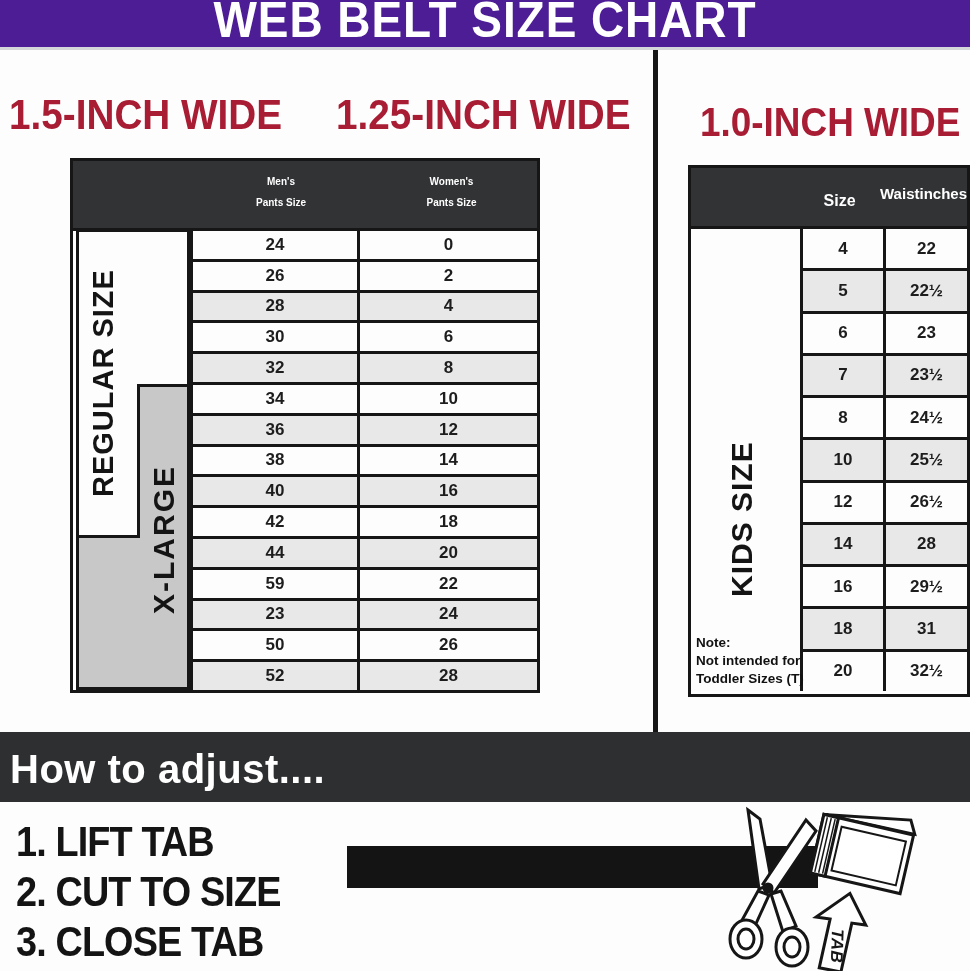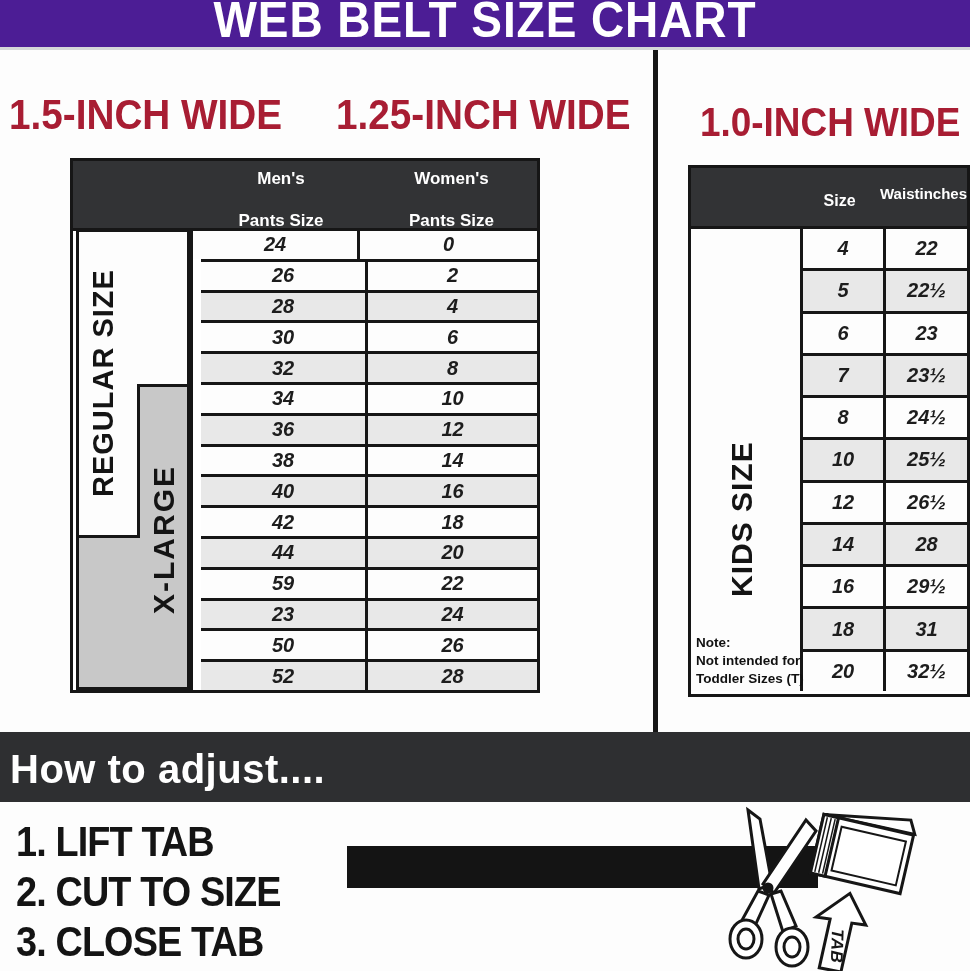--- a/index.html
+++ b/index.html
@@ -20,48 +20,48 @@
     position:absolute;color:#a81d33;font-weight:bold;font-size:43px;line-height:44px;
     transform:scaleX(.9);transform-origin:left top;white-space:nowrap;
   }
   .h15{left:9px;top:92px;}
   .h125{left:336px;top:92px;}
   .h10{left:700px;top:100px;font-size:41px;}
   
   .divider{position:absolute;left:653px;top:50px;width:5px;height:682px;background:#161616;}
   
   .cellnum{display:flex;align-items:center;justify-content:center;
-    font-weight:bold;font-size:20px;color:#1d1d1d;font-style:italic;}
+    font-weight:bold;font-size:17px;color:#1d1d1d;}
   .vlabel{
     writing-mode:vertical-rl;transform:rotate(180deg);
     display:flex;align-items:center;justify-content:center;
     font-weight:bold;color:#141414;white-space:nowrap;
   }
   
   .ltable{position:absolute;left:70px;top:158px;width:470px;height:535px;
     border:3px solid #161616;background:#fff;}
   .lheader{height:70px;background:#323335;border-bottom:3px solid #161616;display:flex;}
   .lheader .sp{width:123px;}
-  .lheader .hcell{display:flex;flex-direction:column;align-items:center;justify-content:center;
-    padding-top:10px;color:#fff;font-weight:bold;font-size:17px;line-height:21px;gap:21px;}
+  .lheader .hcell{display:flex;flex-direction:column;align-items:center;
+    padding-top:10px;color:#fff;font-weight:bold;font-size:10px;line-height:21px;}
   .lheader .mh{width:170px;}
   .lheader .wh{flex:1;}
   .lbody{display:flex;height:459px;}
   .lstub{width:120px;border-right:3px solid #161616;position:relative;background:#fff;}
   .box-regular{position:absolute;left:3px;top:-2px;width:114px;height:309px;
     background:#fdfdfd;border:3px solid #161616;}
   .box-xl-upper{position:absolute;left:64px;top:153px;width:53px;height:154px;
     background:#c8c8c8;border:3px solid #161616;border-bottom:none;}
   .box-xl-lower{position:absolute;left:3px;top:307px;width:114px;height:152px;
     background:#c8c8c8;border:3px solid #161616;border-top:none;}
   .reg-label{position:absolute;left:14px;top:10px;height:285px;font-size:29px;letter-spacing:1px;}
   .xl-label{position:absolute;left:66px;top:168px;height:282px;width:50px;font-size:30px;letter-spacing:2px;}
   .lrows{flex:1;display:flex;flex-direction:column;}
   .lrow{flex:1;display:flex;background:#fdfdfd;}
-  .lrow + .lrow{border-top:3px solid #161616;margin-left:8px;}
+  .lrow + .lrow{border-top:3px solid #161616;}
   .lrow:nth-child(odd):not(:first-child){background:#e8e8e8;}
   .lrow .men{width:167px;border-right:3px solid #161616;}
   .lrow .wom{flex:1;}
   
   .rtable{position:absolute;left:688px;top:165px;width:282px;height:532px;
     border:3px solid #161616;background:#fff;}
   .rheader{height:61px;background:#323335;border-bottom:3px solid #161616;display:flex;}
   .rheader .sp{width:115px;}
   .rheader .sizeh{width:86px;display:flex;align-items:flex-end;justify-content:center;
     padding-bottom:16px;color:#fff;font-weight:bold;font-size:16px;}

